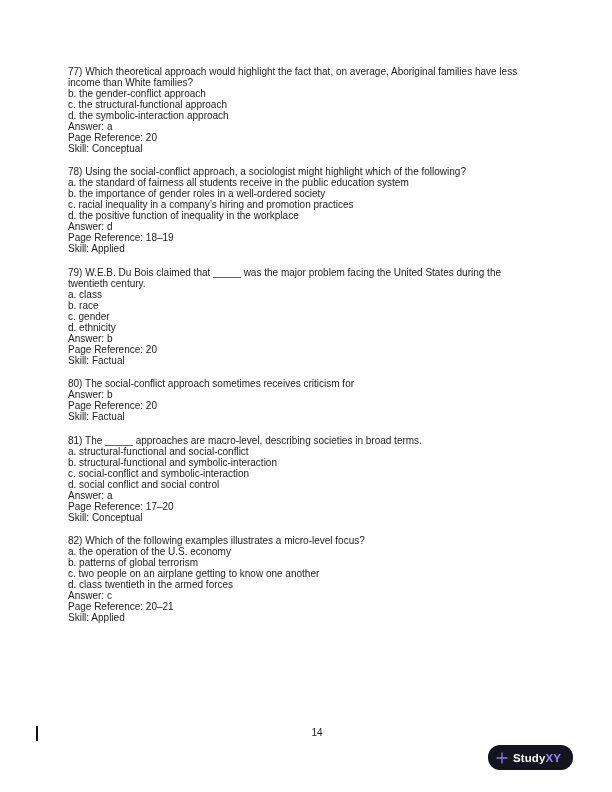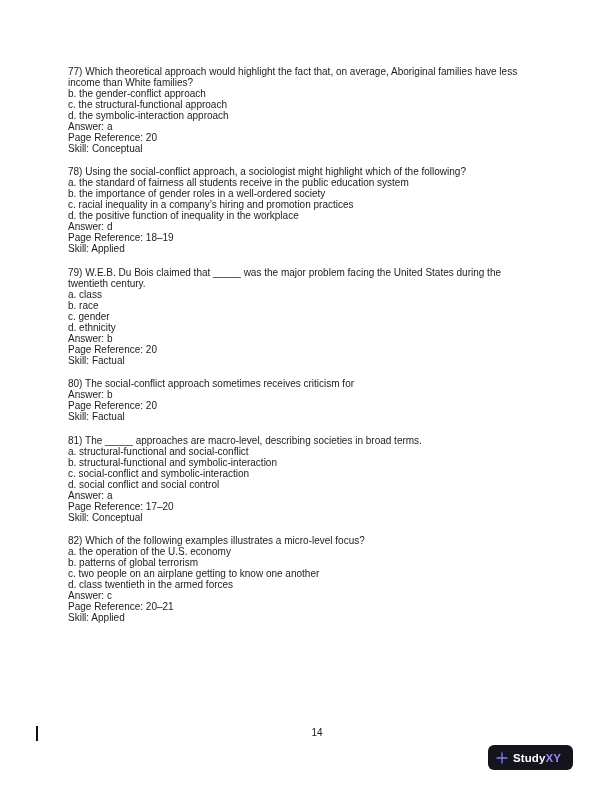--- a/index.html
+++ b/index.html
@@ -37,21 +37,21 @@
     text-align: center;
     font-size: 10px;
     color: #1c1c1c;
   }
   .brand-badge {
     position: absolute;
     left: 488px; top: 745px;
     width: 85px; height: 25px;
     box-sizing: border-box;
     background: #14141f;
-    border-radius: 6px;
+    border-radius: 12px;
     display: flex;
     align-items: center;
     padding: 0 8px;
     gap: 5px;
   }
   .brand-badge .plus-wrap { display: flex; align-items: center; }
   .brand-text { font-size: 11.5px; font-weight: 700; letter-spacing: 0.1px; }
   .brand-study { color: #ffffff; }
   .brand-xy { color: #9b87fa; }
 </style>

